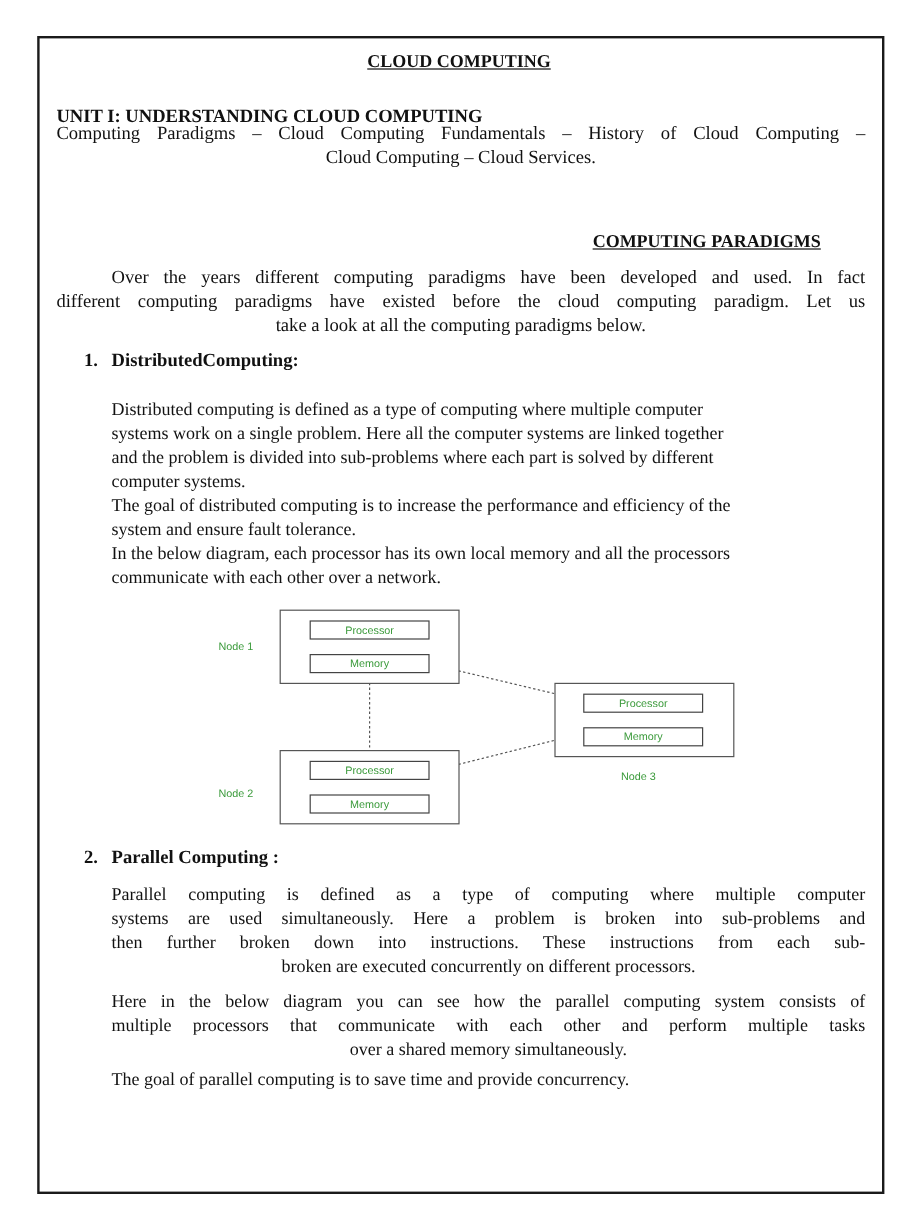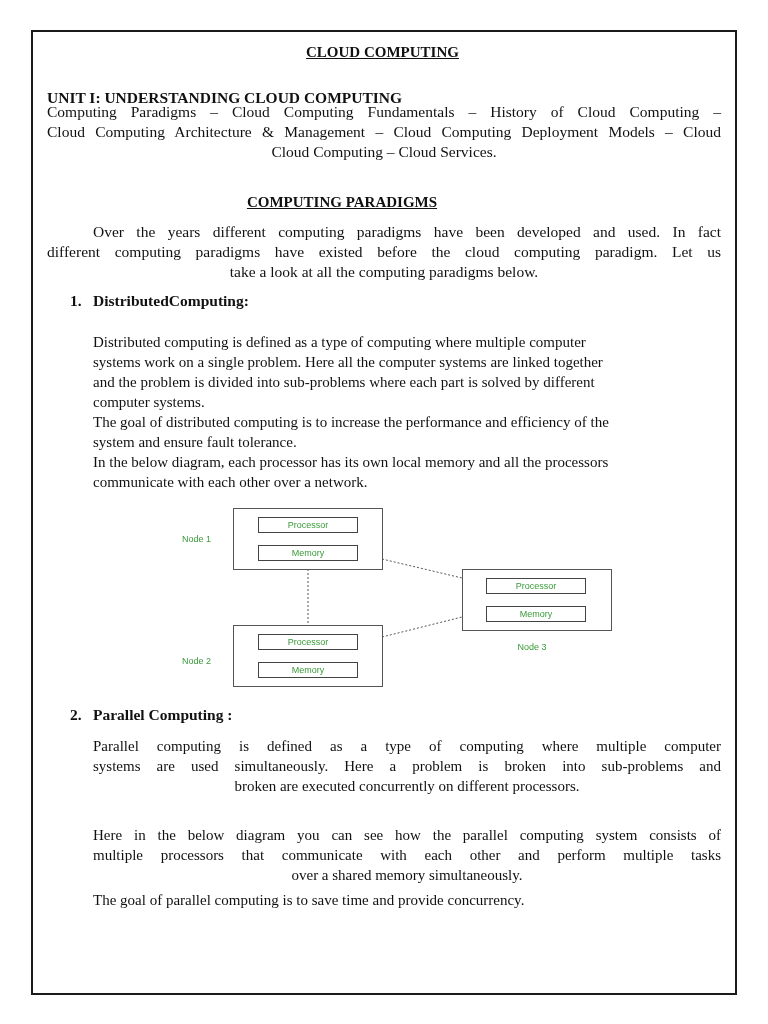--- a/index.html
+++ b/index.html
@@ -11,40 +11,39 @@
   .title { left: 0; width: 765px; text-align: center; top: 44px; font-size: 15px;
            font-weight: bold; }
   .title span { text-decoration: underline; }
   .unit { left: 47px; top: 89px; font-size: 15.5px; font-weight: bold; }
   .para { left: 47px; width: 674px; font-size: 15.5px; line-height: 20px; text-align: justify; }
   .para-ind { left: 93px; width: 628px; font-size: 15px; line-height: 20px; }
   .para-ind.just { text-align: justify; }
   .line { display: block; white-space: nowrap; }
   .just-line { display: block; text-align: justify; text-align-last: justify; }
   .last-line { display: block; text-align: center; }
-  .subtitle { left: 0; width: 684px; text-align: center; top: 194px; font-size: 15px; font-weight: bold; }
+  .subtitle { left: 0; width: 684px; text-align: right; top: 194px; font-size: 15px; font-weight: bold; }
   .subtitle span { text-decoration: underline; }
   .list-head { left: 70px; font-size: 15.5px; font-weight: bold; }
   .list-head .num { display: inline-block; width: 23px; }
   .diagram { left: 0; top: 0; width: 768px; height: 1024px; pointer-events: none; }
   .diagram svg { position: absolute; left: 0; top: 0; }
   .diagram text { font-family: "Liberation Sans", "DejaVu Sans", sans-serif; fill: #3a9a3a; font-size: 9px; }
 </style>
 </head>
 <body>
 
 <div class="page-frame"></div>
 
 <div class="abs title"><span>CLOUD COMPUTING</span></div>
 
 <div class="abs unit">UNIT I: UNDERSTANDING CLOUD COMPUTING</div>
 
 <div class="abs para" style="top:102px;">
   <span class="just-line">Computing Paradigms – Cloud Computing Fundamentals – History of Cloud Computing –</span>
-  <span class="just-line">Cloud Computing Architecture &amp; Management – Cloud Computing Deployment Models – Cloud</span>
   <span class="last-line">Cloud Computing – Cloud Services.</span>
 </div>
 
 <div class="abs subtitle"><span>COMPUTING PARADIGMS</span></div>
 
 <div class="abs para" style="top:222px;">
   <span class="just-line" style="text-indent:46px;">Over the years different computing paradigms have been developed and used. In fact</span>
   <span class="just-line">different computing paradigms have existed before the cloud computing paradigm. Let us</span>
   <span class="last-line">take a look at all the computing paradigms below.</span>
 </div>
@@ -100,20 +99,21 @@
   </svg>
 </div>
 
 <div class="abs list-head" style="top:706px;">
   <span class="num">2.</span><span>Parallel Computing :</span>
 </div>
 
 <div class="abs para-ind just" style="top:736px;">
   <span class="just-line">Parallel computing is defined as a type of computing where multiple computer</span>
   <span class="just-line">systems are used simultaneously. Here a problem is broken into sub-problems and</span>
+  <span class="just-line">then further broken down into instructions. These instructions from each sub-</span>
   <span class="last-line">broken are executed concurrently on different processors.</span>
 </div>
 
 <div class="abs para-ind just" style="top:825px;">
   <span class="just-line">Here in the below diagram you can see how the parallel computing system consists of</span>
   <span class="just-line">multiple processors that communicate with each other and perform multiple tasks</span>
   <span class="last-line">over a shared memory simultaneously.</span>
 </div>
 
 <div class="abs para-ind" style="top:890px;">The goal of parallel computing is to save time and provide concurrency.</div>

